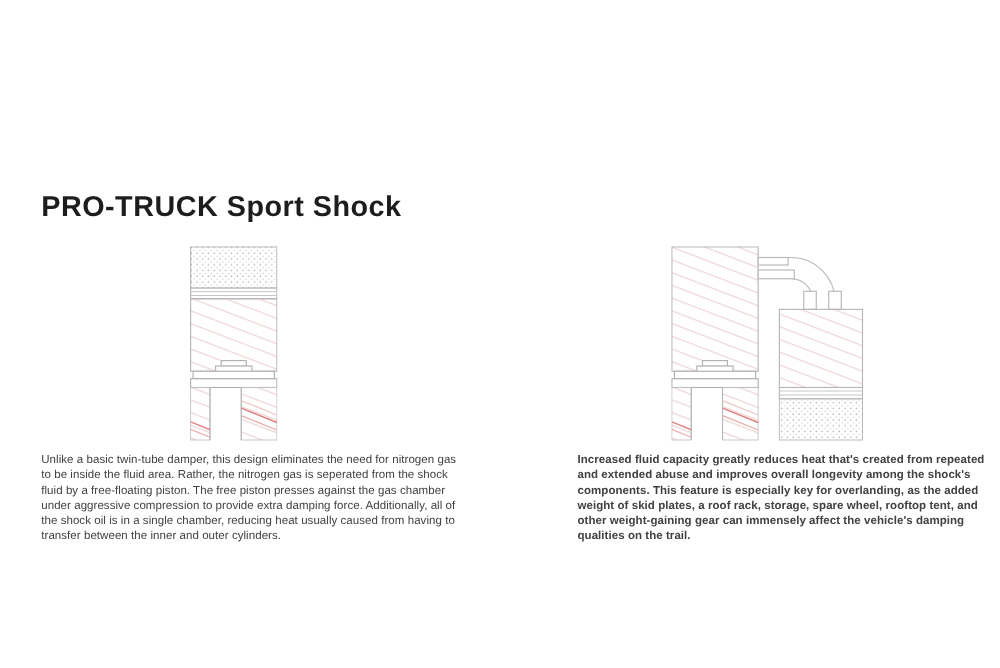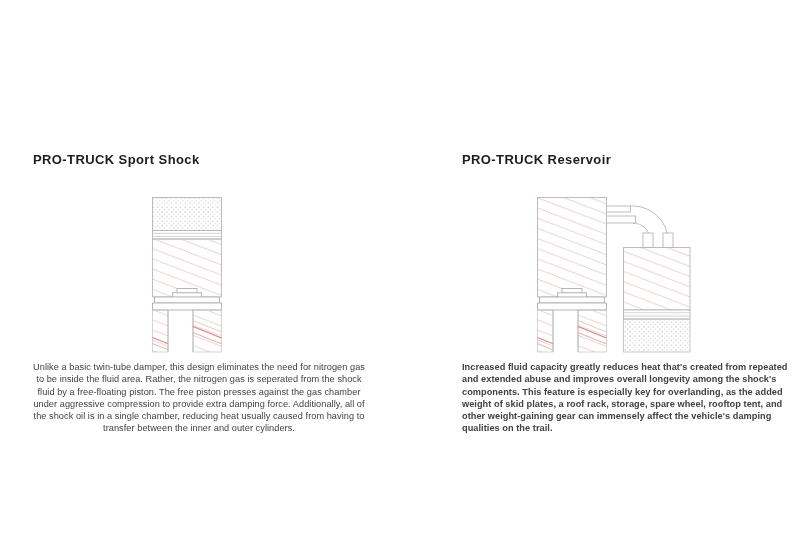--- a/index.html
+++ b/index.html
@@ -12,21 +12,21 @@
     width: 800px;
     height: 534px;
     background: #ffffff;
     overflow: hidden;
     font-family: "Liberation Sans", sans-serif;
   }
   .col-title {
     position: absolute;
     top: 152px;
     margin: 0;
-    font-size: 13px;
+    font-size: 23px;
     font-weight: bold;
     letter-spacing: 0.4px;
     color: #1d1d1f;
     white-space: nowrap;
   }
   .col-title.left  { left: 33px; }
   .col-title.right { left: 462px; }
   .diagram {
     position: absolute;
     top: 197px;
@@ -36,21 +36,21 @@
   .col-desc {
     position: absolute;
     top: 361px;
     width: 332px;
     margin: 0;
     font-size: 9.2px;
     line-height: 12.3px;
     letter-spacing: 0.05px;
     color: #414143;
   }
-  .col-desc.left  { left: 33px; text-align: center; }
+  .col-desc.left  { left: 33px; }
   .col-desc.right { left: 462px; font-weight: bold; }
   svg { display: block; }
 </style>
 </head>
 <body>
 
 <div class="page">
 
   <svg width="0" height="0" style="position:absolute" aria-hidden="true">
     <defs>
@@ -92,21 +92,20 @@
       <line x1="0.5" y1="140.5" x2="16" y2="146.8" stroke="#df8888" stroke-width="1.1"></line>
       <line x1="0.5" y1="146.5" x2="16" y2="152.8" stroke="#e9b0b0" stroke-width="1"></line>
       <line x1="41" y1="123.5" x2="69.5" y2="135" stroke="#efc6c6" stroke-width="1"></line>
       <line x1="41" y1="129.5" x2="69.5" y2="141" stroke="#dd8080" stroke-width="1.2"></line>
       <line x1="41" y1="135.5" x2="69.5" y2="147" stroke="#e9aaaa" stroke-width="1"></line>
     </g>
   </svg>
 
   <p class="col-desc left">Unlike a basic twin-tube damper, this design eliminates the need for nitrogen gas to be inside the fluid area. Rather, the nitrogen gas is seperated from the shock fluid by a free-floating piston. The free piston presses against the gas chamber under aggressive compression to provide extra damping force. Additionally, all of the shock oil is in a single chamber, reducing heat usually caused from having to transfer between the inner and outer cylinders.</p>
 
-  <h2 class="col-title right">PRO-TRUCK Reservoir</h2>
 
   <svg class="diagram right" width="160" height="156" viewBox="0 0 160 156">
 
     <rect x="0.5" y="0.5" width="69" height="99.5" fill="url(#pHatch)" stroke="#b6b6ba" stroke-width="0.9"></rect>
 
     <g>
       <path d="M 93,9 H 96 A 35 35 0 0 1 131 44 L 131 46" fill="none" stroke="#b6b6ba" stroke-width="0.9"></path>
       <path d="M 98,26 H 96 A 17 17 0 0 1 113 43 L 113 46" fill="none" stroke="#b6b6ba" stroke-width="0.9"></path>
       <rect x="69.5" y="9" width="24" height="6" fill="#ffffff" stroke="#b6b6ba" stroke-width="0.9"></rect>
       <rect x="69.5" y="19" width="29" height="7" fill="#ffffff" stroke="#b6b6ba" stroke-width="0.9"></rect>

